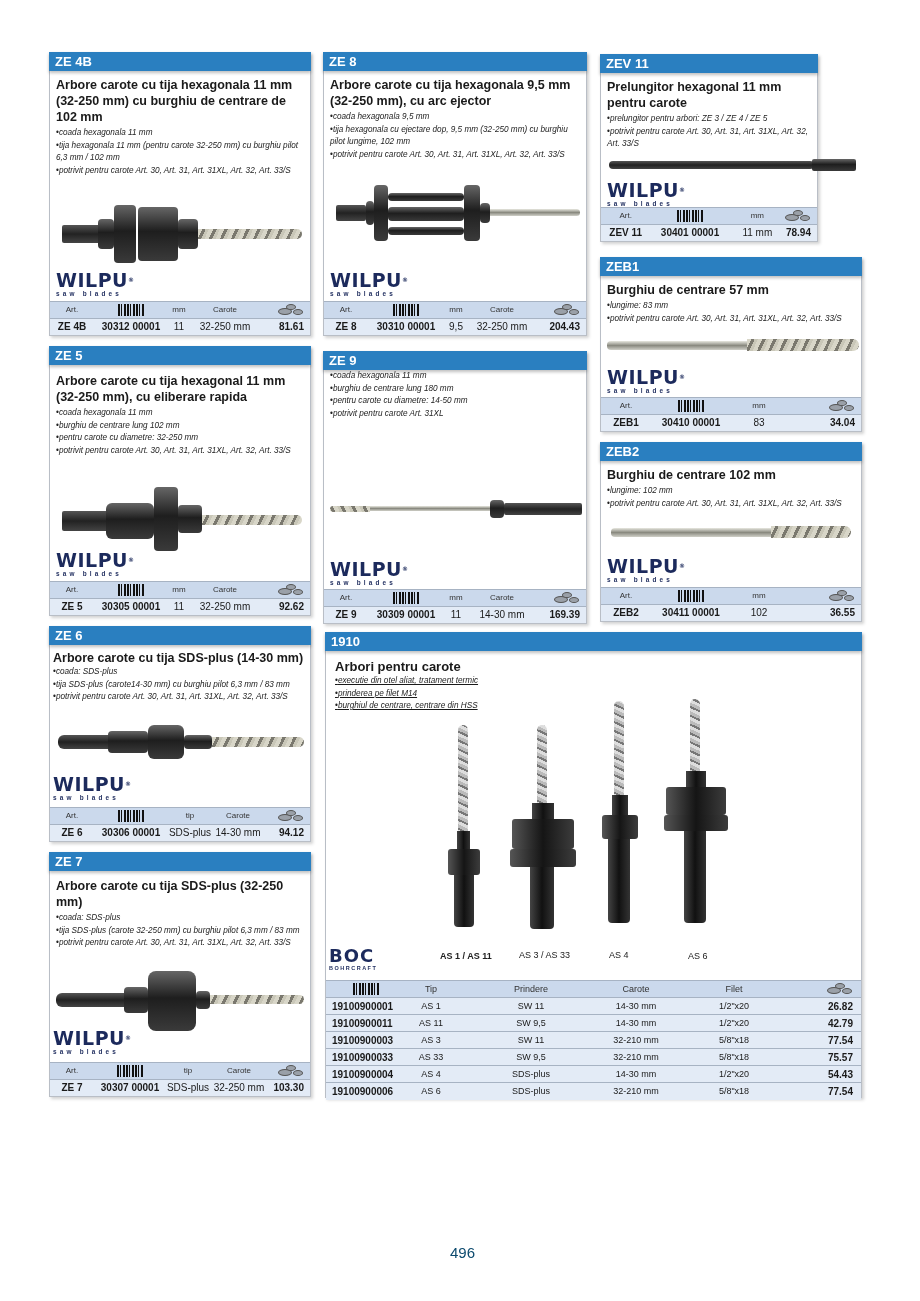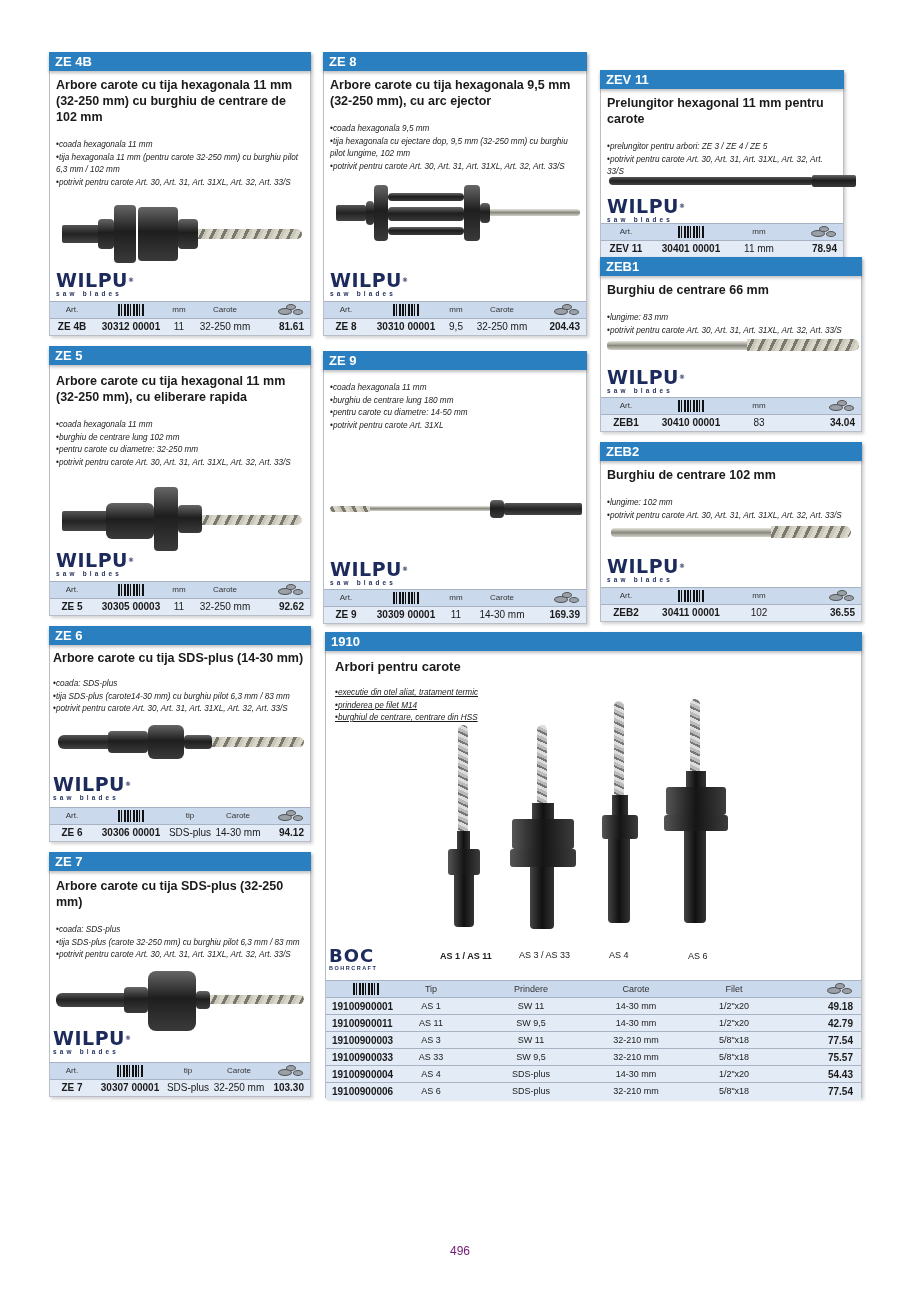--- a/index.html
+++ b/index.html
@@ -1,20 +1,20 @@
 <!DOCTYPE html>
 <html><head>
 <meta charset="utf-8">
 <style>
   * { box-sizing: border-box; margin: 0; padding: 0; }
   body { width: 920px; height: 1301px; background: #ffffff; position: relative; font-family: "Liberation Sans", sans-serif; color: #1a1a1a; overflow: hidden; }
   .card { position: absolute; background: #fff; border: 1px solid #b9bec6; box-shadow: 2px 2px 3px rgba(0,0,0,0.18); }
   .card-head { background: #2a7fc0; color: #fff; font-weight: bold; font-size: 13px; height: 19px; line-height: 19px; padding-left: 6px; margin: -1px -1px 0 -1px; box-shadow: 0 2px 3px rgba(0,0,0,0.25); }
   .card-title { font-weight: bold; font-size: 12.5px; line-height: 16px; padding: 6px 6px 2px 6px; color: #1a1a1a; }
-  .bullets { list-style: none; padding: 0 6px; margin-top: 12px; }
+  .bullets { list-style: none; padding: 0 6px; }
   .bullets li { font-size: 8.2px; font-style: italic; line-height: 12.5px; color: #222; }
   .bullets li::before { content: "\2022 "; font-style: normal; }
   .brand { position: absolute; left: 6px; }
   .wilpu-logo { font-family: "DejaVu Sans", sans-serif; font-weight: bold; font-size: 19px; color: #1c2a5c; letter-spacing: 0.5px; line-height: 18px; }
   .wilpu-logo sup { font-size: 6px; vertical-align: top; }
   .wilpu-sub { font-size: 6.4px; letter-spacing: 3.2px; color: #1c2a5c; font-weight: bold; line-height: 9px; }
   .ptable { position: absolute; left: 0; right: 0; bottom: 0; border-collapse: collapse; width: 100%; }
   .ptable .hrow td { background: #cbd9ec; font-size: 8px; color: #333; height: 17px; text-align: center; border-top: 1px solid #a7b3c3; }
   .ptable .drow td { background: #e3ebf6; font-size: 10px; height: 17px; text-align: center; border-top: 1px solid #a7b3c3; }
   .ptable .drow td.b { font-weight: bold; }
@@ -38,21 +38,21 @@
   .vnut { position: absolute; background: linear-gradient(90deg,#555,#151515 50%,#3c3c3c); border-radius: 3px; }
   .big-table { position: absolute; border-collapse: collapse; }
   .big-table td { font-size: 9px; height: 17px; text-align: center; border-top: 1px solid #a7b3c3; }
   .big-table .hrow td { background: #cbd9ec; color: #333; }
   .big-table .drow td { background: #e3ebf6; }
   .big-table td.code { font-weight: bold; font-size: 10px; text-align: left; padding-left: 6px; }
   .big-table td.price { font-weight: bold; font-size: 10px; text-align: right; padding-right: 8px; }
   .cap { position: absolute; font-size: 9px; color: #222; }
   .boc-logo { position: absolute; font-family: "DejaVu Sans", sans-serif; font-weight: bold; font-size: 18px; color: #1c2a5c; letter-spacing: 1px; line-height: 16px; }
   .boc-sub { position: absolute; font-size: 5.5px; letter-spacing: 1.5px; color: #1c2a5c; font-weight: bold; }
-  .page-num { position: absolute; left: 450px; top: 1244px; font-size: 12px; color: #701a75; text-align: center; }
+  .page-num { position: absolute; left: 450px; top: 1244px; font-size: 15px; color: #0c4a6e; text-align: center; }
 </style>
 </head>
 <body>
 
 <div class="card" style="left:49px;top:52px;width:262px;height:284px;">
   <div class="card-head">ZE 4B</div>
   <div class="card-title" style="padding-top:6px;">Arbore carote cu tija hexagonala 11 mm (32-250 mm) cu burghiu de centrare de 102 mm</div>
   <ul class="bullets">
     <li>coada hexagonala 11 mm</li>
     <li>tija hexagonala 11 mm (pentru carote 32-250 mm) cu burghiu pilot 6,3 mm / 102 mm</li>
@@ -126,21 +126,21 @@
       <td class="b">ZE 8</td>
       <td class="b">30310 00001</td>
       <td>9,5</td>
       <td>32-250 mm</td>
       <td class="price">204.43</td>
     </tr>
   </tbody>
     </table>
 </div>
 
-<div class="card" style="left:600px;top:70px;width:244px;height:188px;">
+<div class="card" style="left:600px;top:54px;width:218px;height:188px;">
   <div class="card-head">ZEV 11</div>
   <div class="card-title">Prelungitor hexagonal 11 mm pentru carote</div>
   <ul class="bullets">
     <li>prelungitor pentru arbori: ZE 3 / ZE 4 / ZE 5</li>
     <li>potrivit pentru carote Art. 30, Art. 31, Art. 31XL, Art. 32, Art. 33/S</li>
   </ul>
   <div class="tool" style="left:8px;top:104px;width:248px;height:12px;">
     <div class="shank" style="left:0;top:2px;width:205px;height:8px;border-radius:4px;"></div>
     <div class="body-dark" style="left:203px;top:0;width:44px;height:12px;border-radius:2px;"></div>
   </div>
@@ -161,21 +161,21 @@
       <td class="b">30401 00001</td>
       <td>11 mm</td>
       <td class="price">78.94</td>
     </tr>
   </tbody>
     </table>
 </div>
 
 <div class="card" style="left:600px;top:257px;width:262px;height:175px;">
   <div class="card-head">ZEB1</div>
-  <div class="card-title">Burghiu de centrare 66 mm</div>
+  <div class="card-title">Burghiu de centrare 57 mm</div>
   <ul class="bullets">
     <li>lungime: 83 mm</li>
     <li>potrivit pentru carote Art. 30, Art. 31, Art. 31XL, Art. 32, Art. 33/S</li>
   </ul>
   <div class="tool" style="left:6px;top:80px;width:252px;height:14px;">
     <div class="drill" style="left:0;top:3px;width:140px;height:9px;border-radius:4px 0 0 4px;"></div>
     <div class="drill twist" style="left:140px;top:1px;width:112px;height:12px;"></div>
   </div>
   <div class="brand" style="top:110px;">
     <div class="wilpu-logo"><span>WILPU</span><sup>®</sup></div>
@@ -256,21 +256,21 @@
     <tbody>
         <tr class="hrow">
       <td style="width:44px;">Art.</td>
       <td style="width:74px;"><span class="barcode"></span></td>
       <td style="width:22px;">mm</td>
       <td style="width:70px;">Carote</td>
       <td style="text-align:right;padding-right:6px;"><span class="coins"><i></i><i></i><i></i></span></td>
     </tr>
     <tr class="drow">
       <td class="b">ZE 5</td>
-      <td class="b">30305 00003</td>
+      <td class="b">30305 00001</td>
       <td>11</td>
       <td>32-250 mm</td>
       <td class="price">92.62</td>
     </tr>
   </tbody>
     </table>
 </div>
 
 <div class="card" style="left:323px;top:351px;width:264px;height:273px;">
   <div class="card-head">ZE 9</div>
@@ -444,21 +444,21 @@
       <td style="width:60px;">Carote</td>
       <td style="width:136px;">Filet</td>
       <td style="text-align:right;padding-right:8px;"><span class="coins"><i></i><i></i><i></i></span></td>
     </tr>
     <tr class="drow">
       <td class="code">19100900001</td>
       <td>AS 1</td>
       <td>SW 11</td>
       <td>14-30 mm</td>
       <td>1/2"x20</td>
-      <td class="price">49.18</td>
+      <td class="price">26.82</td>
     </tr>
     <tr class="drow">
       <td class="code">19100900011</td>
       <td>AS 11</td>
       <td>SW 9,5</td>
       <td>14-30 mm</td>
       <td>1/2"x20</td>
       <td class="price">42.79</td>
     </tr>
     <tr class="drow">

